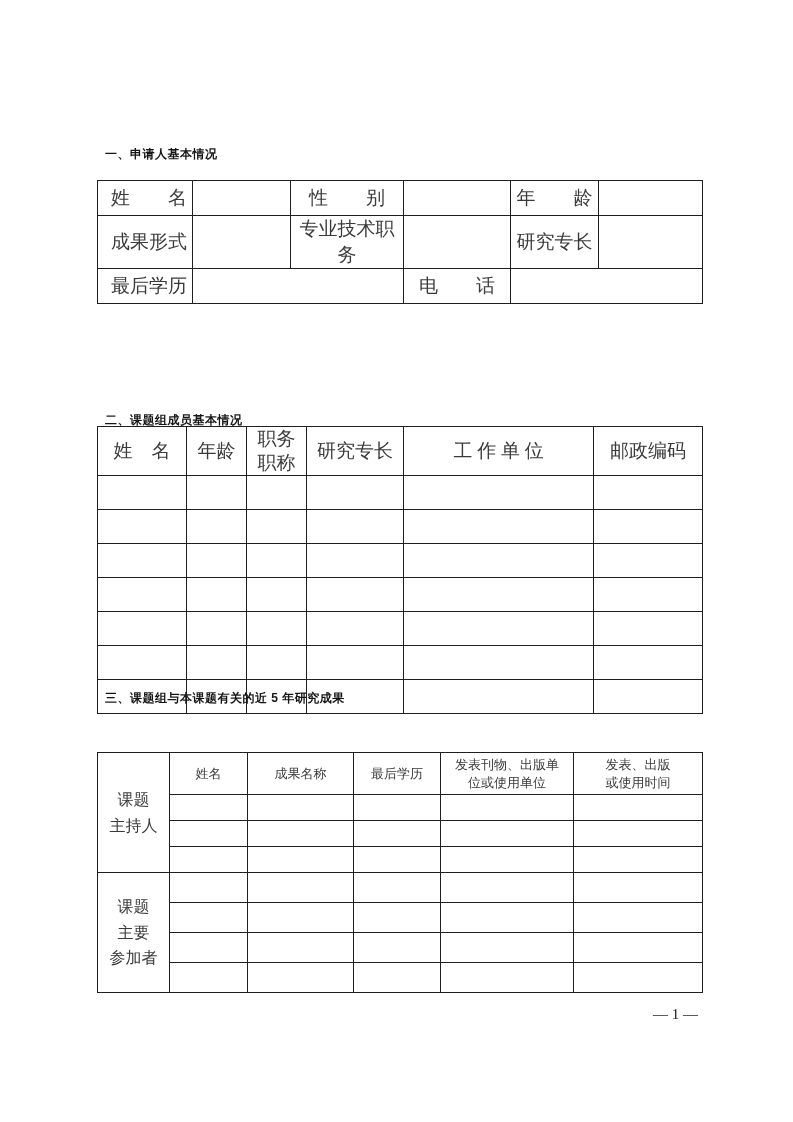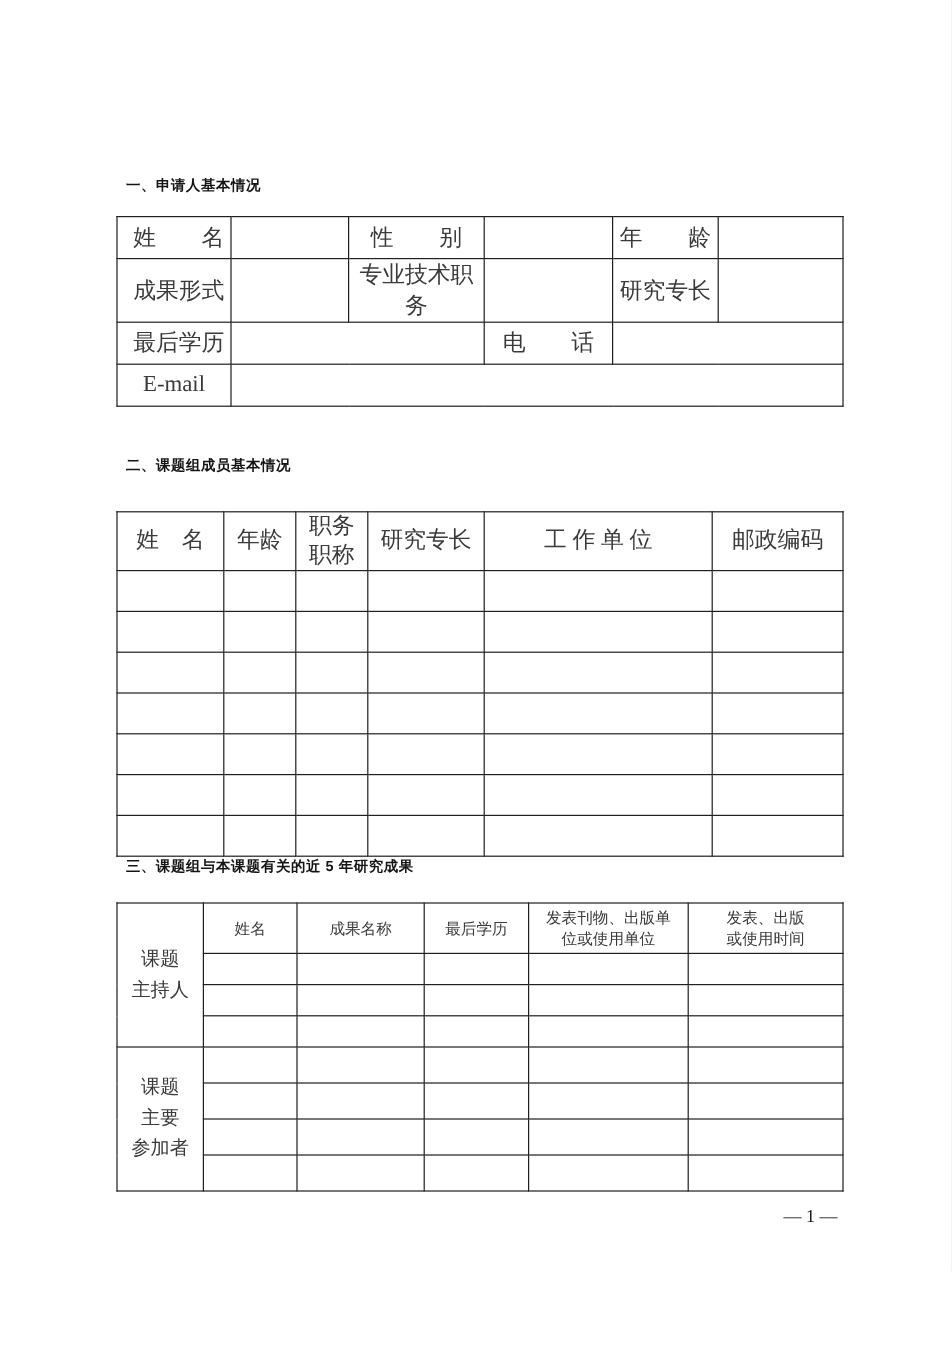--- a/index.html
+++ b/index.html
@@ -93,28 +93,24 @@
       <td></td>
       <td>研究专长</td>
       <td></td>
     </tr>
     <tr>
       <td class="lbl-left">最后学历</td>
       <td colspan="2"></td>
       <td>电　　话</td>
       <td colspan="2"></td>
     </tr>
-    <tr>
-      <td>E-mail</td>
-      <td colspan="5"></td>
-    </tr>
   </tbody>
     </table>
 
-  <div class="sec-title" style="top:380px">二、课题组成员基本情况</div>
+  <div class="sec-title" style="top:412px">二、课题组成员基本情况</div>
 
   <table class="t2" style="top:426px">
     <colgroup>
       <col style="width:89px">
         <col style="width:60px">
         <col style="width:60px">
       <col style="width:97px">
         <col style="width:190px">
         <col style="width:109px">
     </colgroup>
@@ -180,21 +176,21 @@
           <td></td>
           <td></td>
           <td></td>
           <td></td>
           <td></td>
           <td></td>
         </tr>
   </tbody>
     </table>
 
-  <div class="sec-title" style="top:714px">三、课题组与本课题有关的近 5 年研究成果</div>
+  <div class="sec-title" style="top:690px">三、课题组与本课题有关的近 5 年研究成果</div>
 
   <table class="t3" style="top:752px">
     <colgroup>
       <col style="width:72px">
         <col style="width:78px">
         <col style="width:106px">
       <col style="width:87px">
         <col style="width:133px">
         <col style="width:129px">
     </colgroup>

